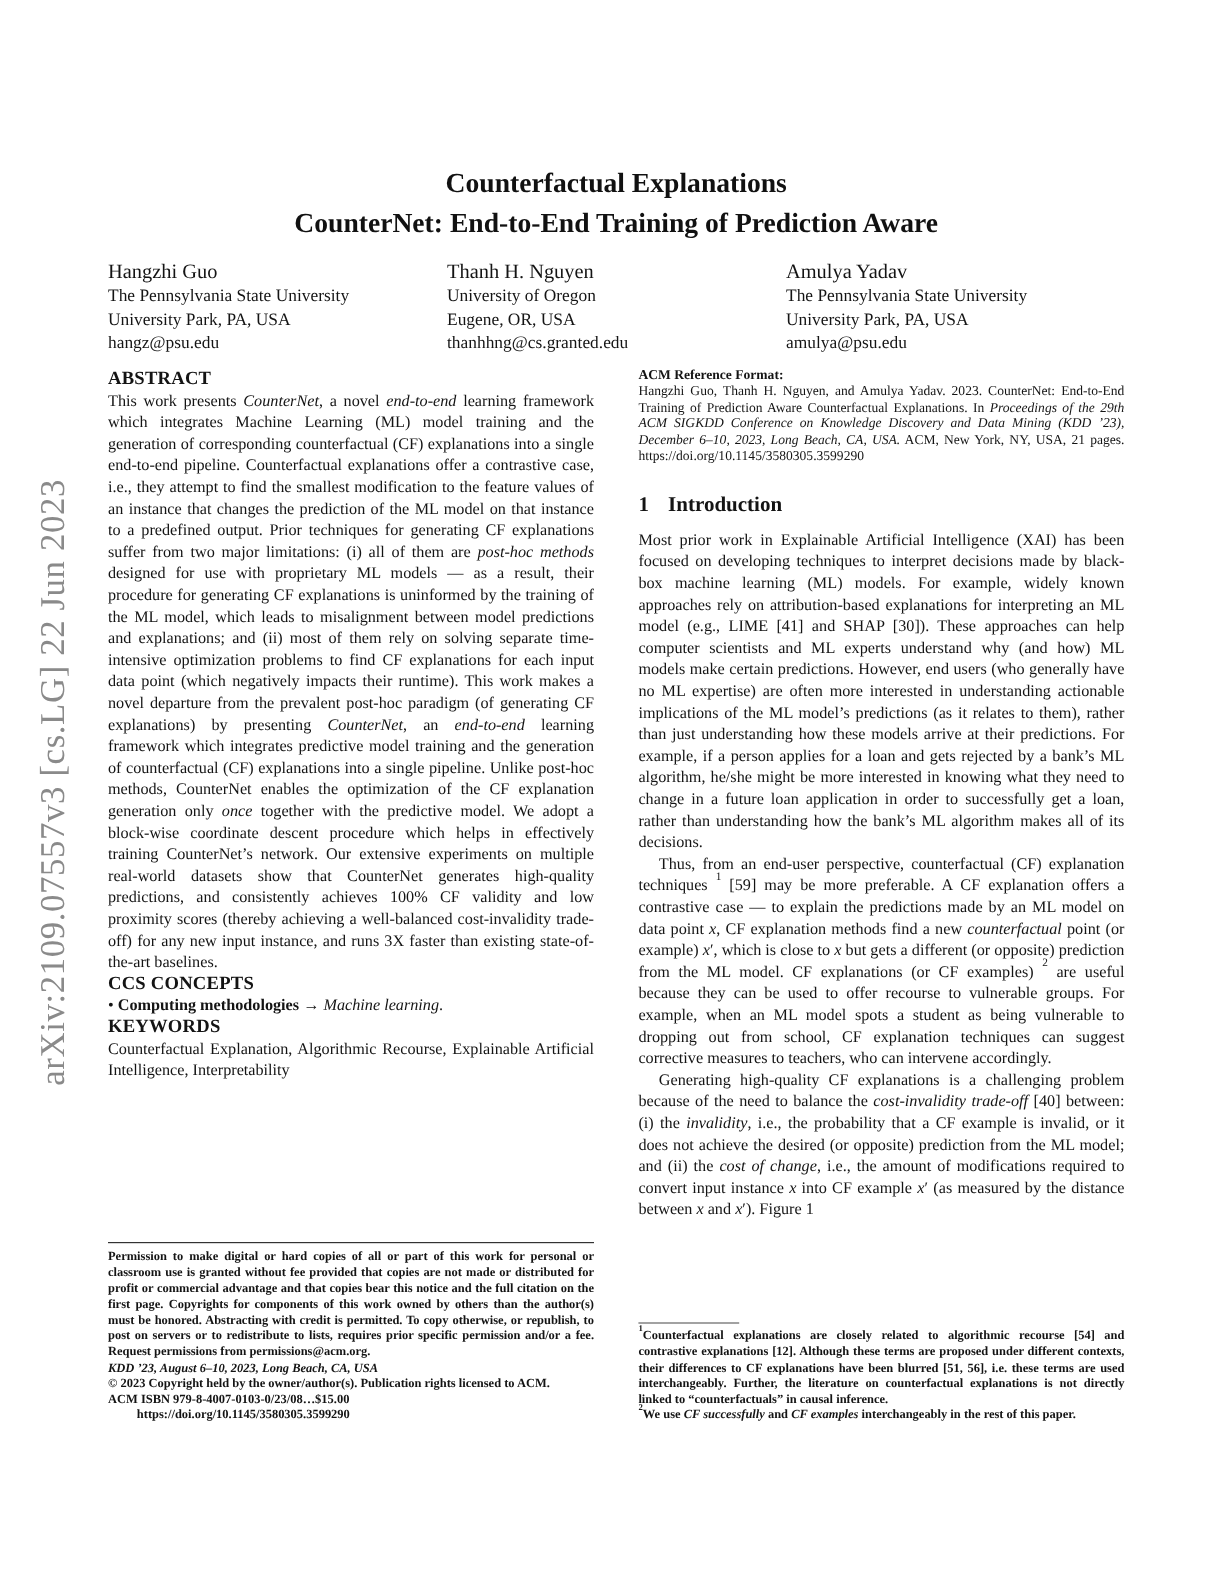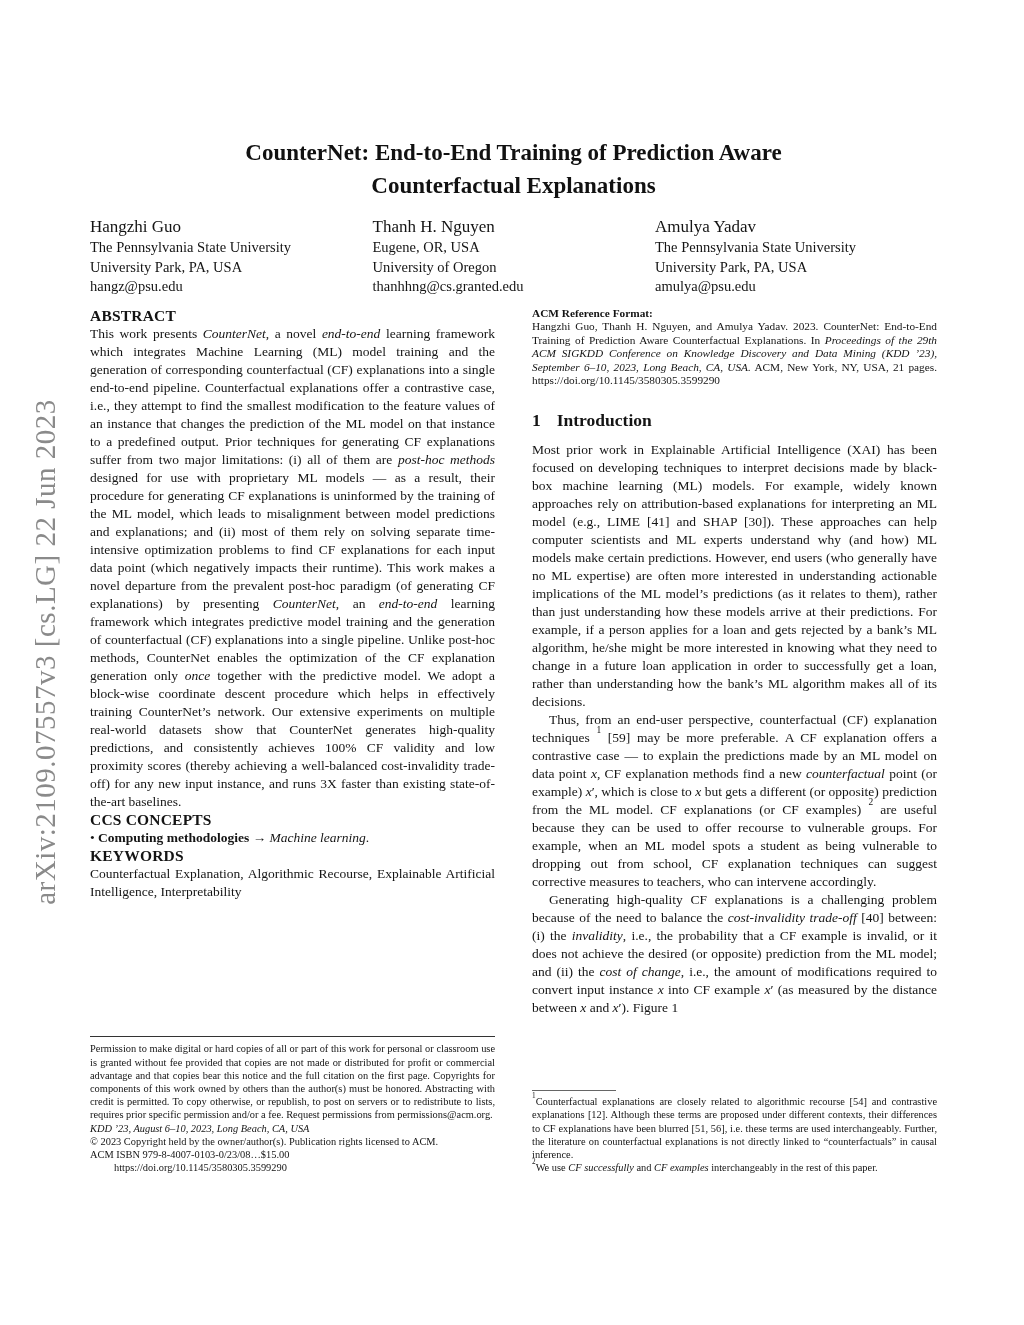--- a/index.html
+++ b/index.html
@@ -51,21 +51,21 @@
   sup { font-size: 70%; line-height: 0; position: relative; top: -0.35em; }
 
   .section-heading {
     font-size: 17.5px; font-weight: bold; margin: 22px 0 10px 0; padding: 0;
   }
   .sec-num { display: inline-block; margin-right: 16px; }
 
   .smallblock { font-size: 11.3px; line-height: 13.6px; text-align: justify; }
   .smallblock .sb-head { font-weight: bold; text-align: left; }
 
-  .bottom-block { position: absolute; left: 0; right: 0; bottom: 16px; }
+  .bottom-block { position: absolute; left: 0; right: 0; bottom: 4px; font-weight: bold; }
   .rule-full { border: none; border-top: 1.2px solid #333; margin: 0 0 5px 0; }
   .rule-short { border: none; border-top: 1.2px solid #666; margin: 0 0 4px 0; width: 84px; }
 
   .fineprint { font-size: 10.4px; line-height: 13.2px; text-align: justify; margin: 0; }
   .fineprint.single { text-align: left; }
   .italic { font-style: italic; }
 
   .footnote { font-size: 10.4px; line-height: 13.2px; text-align: justify; margin: 0; }
 
   a.plain-link { color: inherit; text-decoration: none; padding-left: 24px; }
@@ -73,35 +73,35 @@
 </head>
 <body>
 
 <div class="page">
 
   <div class="arxiv-stamp">arXiv:2109.07557v3  [cs.LG]  22 Jun 2023</div>
 
   <div class="content">
 
     <header class="title-block">
+      <div>Counterfactual Explanations</div>
       <div>CounterNet: End-to-End Training of Prediction Aware</div>
-      <div>Counterfactual Explanations</div>
     </header>
 
     <section class="authors">
       <div class="author">
         <div class="author-name">Hangzhi Guo</div>
         <div class="author-line">The Pennsylvania State University</div>
         <div class="author-line">University Park, PA, USA</div>
         <div class="author-line">hangz@psu.edu</div>
       </div>
       <div class="author">
         <div class="author-name">Thanh H. Nguyen</div>
+        <div class="author-line">University of Oregon</div>
         <div class="author-line">Eugene, OR, USA</div>
-        <div class="author-line">University of Oregon</div>
         <div class="author-line">thanhhng@cs.granted.edu</div>
       </div>
       <div class="author">
         <div class="author-name">Amulya Yadav</div>
         <div class="author-line">The Pennsylvania State University</div>
         <div class="author-line">University Park, PA, USA</div>
         <div class="author-line">amulya@psu.edu</div>
       </div>
     </section>
 
@@ -123,21 +123,21 @@
           <p class="fineprint single italic">KDD ’23, August 6–10, 2023, Long Beach, CA, USA</p>
           <p class="fineprint single">© 2023 Copyright held by the owner/author(s). Publication rights licensed to ACM.</p>
           <p class="fineprint single">ACM ISBN 979-8-4007-0103-0/23/08…$15.00</p>
           <p class="fineprint single"><a class="plain-link" href="#">https://doi.org/10.1145/3580305.3599290</a></p>
         </div>
       </div>
 
       <div class="col">
         <div class="smallblock">
           <div class="sb-head">ACM Reference Format:</div>
-          <div>Hangzhi Guo, Thanh H. Nguyen, and Amulya Yadav. 2023. CounterNet: End-to-End Training of Prediction Aware Counterfactual Explanations. In <i>Proceedings of the 29th ACM SIGKDD Conference on Knowledge Discovery and Data Mining (KDD ’23), September 6–10, 2023, Long Beach, CA, USA.</i> ACM, New York, NY, USA, 21 pages. https://doi.org/10.1145/3580305.3599290</div>
+          <div>Hangzhi Guo, Thanh H. Nguyen, and Amulya Yadav. 2023. CounterNet: End-to-End Training of Prediction Aware Counterfactual Explanations. In <i>Proceedings of the 29th ACM SIGKDD Conference on Knowledge Discovery and Data Mining (KDD ’23), December 6–10, 2023, Long Beach, CA, USA.</i> ACM, New York, NY, USA, 21 pages. https://doi.org/10.1145/3580305.3599290</div>
         </div>
 
         <h2 class="section-heading">
           <span class="sec-num">1</span><span>Introduction</span>
         </h2>
 
         <div>
             <div class="body-text para">Most prior work in Explainable Artificial Intelligence (XAI) has been focused on developing techniques to interpret decisions made by black-box machine learning (ML) models. For example, widely known approaches rely on attribution-based explanations for interpreting an ML model (e.g., LIME [41] and SHAP [30]). These approaches can help computer scientists and ML experts understand why (and how) ML models make certain predictions. However, end users (who generally have no ML expertise) are often more interested in understanding actionable implications of the ML model’s predictions (as it relates to them), rather than just understanding how these models arrive at their predictions. For example, if a person applies for a loan and gets rejected by a bank’s ML algorithm, he/she might be more interested in knowing what they need to change in a future loan application in order to successfully get a loan, rather than understanding how the bank’s ML algorithm makes all of its decisions.</div>
             <div class="body-text para">Thus, from an end-user perspective, counterfactual (CF) explanation techniques <sup>1</sup> [59] may be more preferable. A CF explanation offers a contrastive case — to explain the predictions made by an ML model on data point <i>x</i>, CF explanation methods find a new <i>counterfactual</i> point (or example) <i>x</i>′, which is close to <i>x</i> but gets a different (or opposite) prediction from the ML model. CF explanations (or CF examples) <sup>2</sup> are useful because they can be used to offer recourse to vulnerable groups. For example, when an ML model spots a student as being vulnerable to dropping out from school, CF explanation techniques can suggest corrective measures to teachers, who can intervene accordingly.</div>
             <div class="body-text para">Generating high-quality CF explanations is a challenging problem because of the need to balance the <i>cost-invalidity trade-off</i> [40] between: (i) the <i>invalidity</i>, i.e., the probability that a CF example is invalid, or it does not achieve the desired (or opposite) prediction from the ML model; and (ii) the <i>cost of change</i>, i.e., the amount of modifications required to convert input instance <i>x</i> into CF example <i>x</i>′ (as measured by the distance between <i>x</i> and <i>x</i>′). Figure 1</div>

